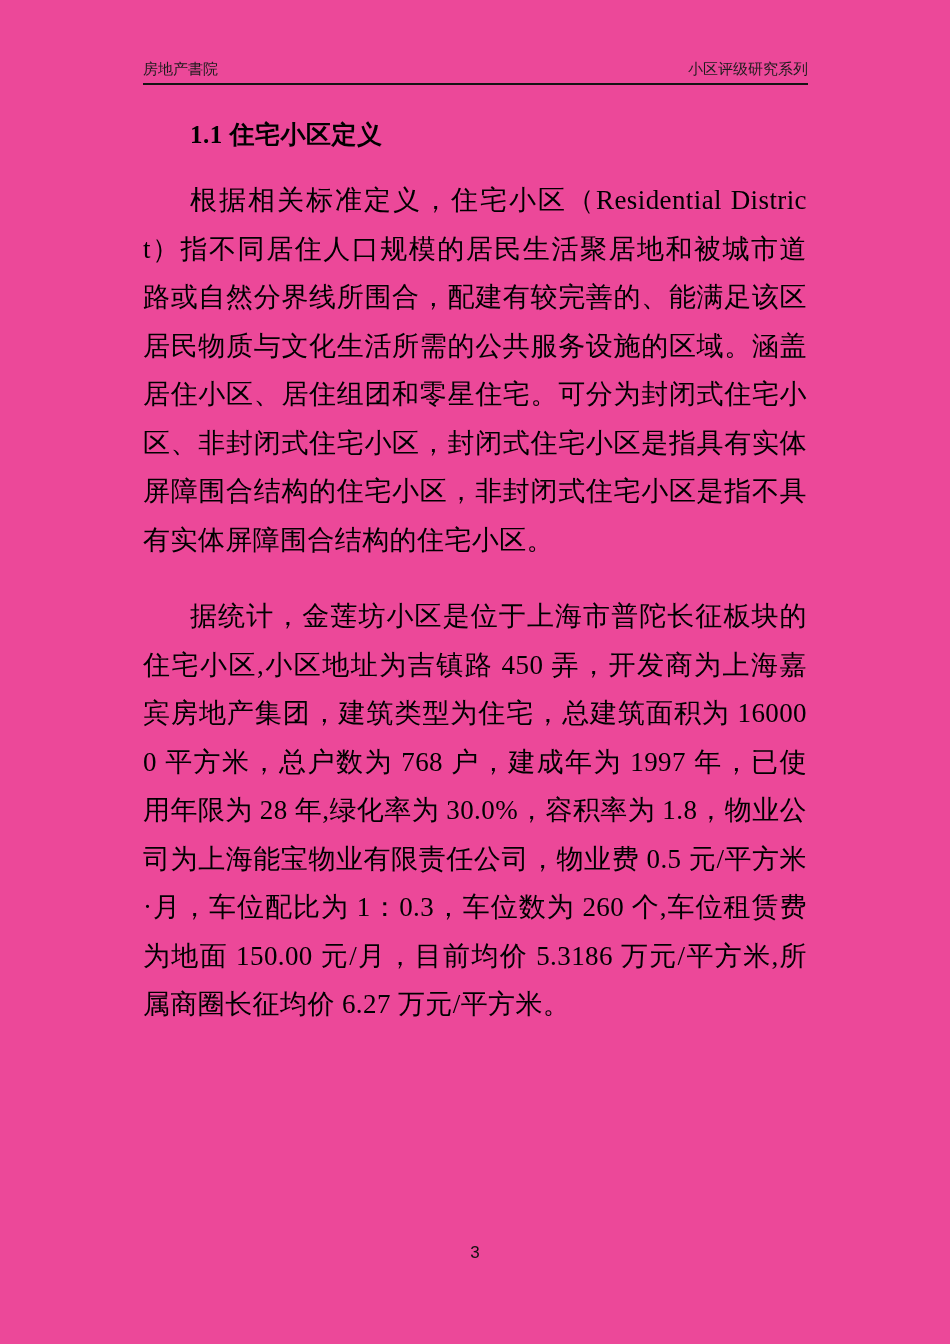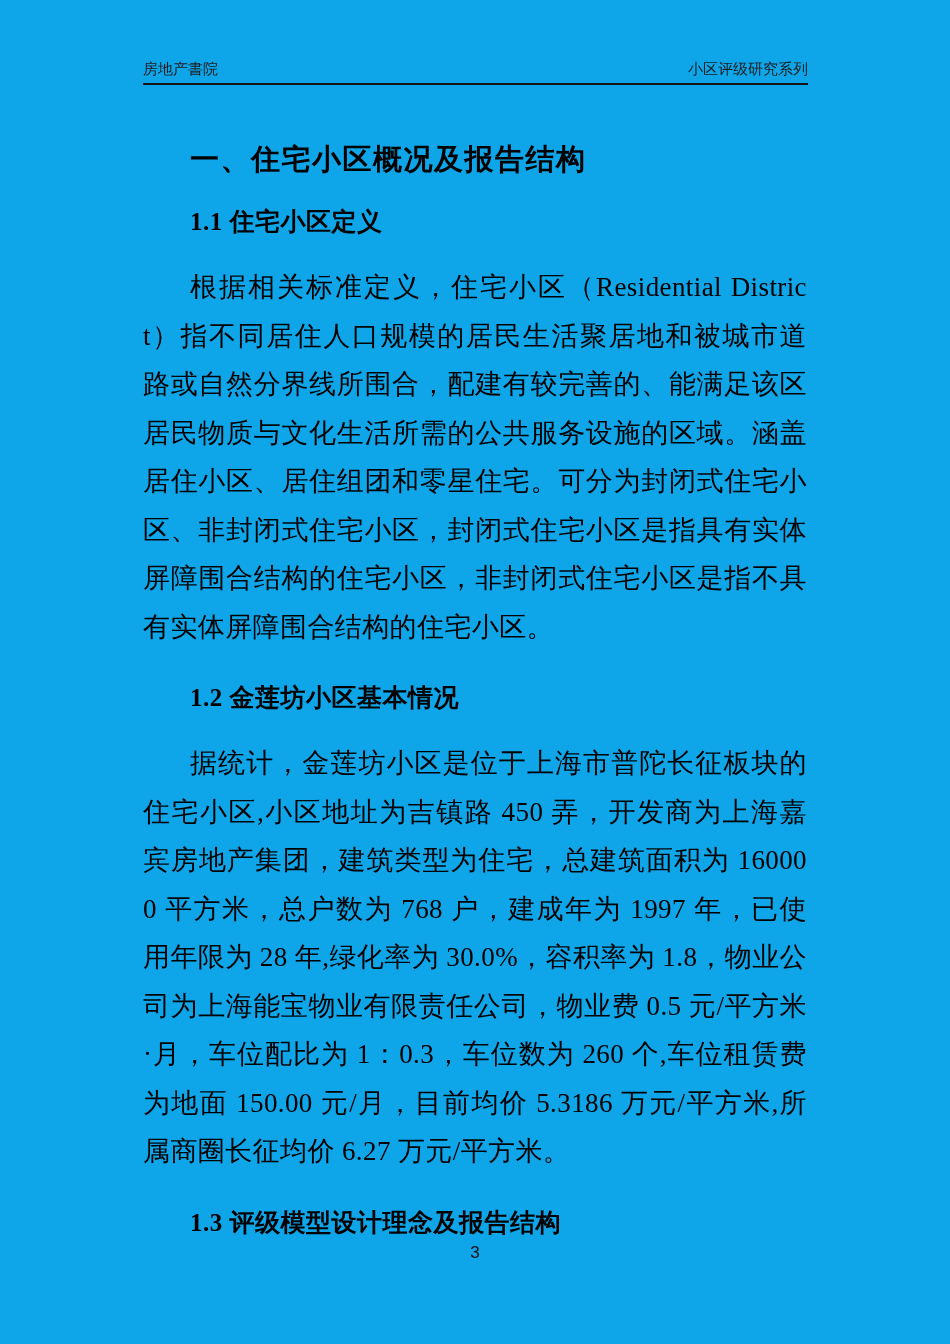--- a/index.html
+++ b/index.html
@@ -4,21 +4,21 @@
 <style>
   html, body {
     margin: 0;
     padding: 0;
     background: #ffffff;
   }
   .page {
     position: relative;
     width: 950px;
     height: 1344px;
-    background: #0ea5e9;
+    background: #ec4899;
     color: #000000;
     font-family: "Liberation Serif", "DejaVu Serif", serif;
     overflow: hidden;
   }
   
   .header {
     position: absolute;
     top: 60px;
     left: 143px;
     width: 665px;
@@ -83,27 +83,24 @@
 
 <div class="page">
 
   <div class="header">
     <span>房地产書院</span>
     <span>小区评级研究系列</span>
   </div>
 
   <div class="content">
 
-    <div class="doc-title">一、住宅小区概况及报告结构</div>
 
     <div class="section-heading">1.1 住宅小区定义</div>
     <p class="para">根据相关标准定义，住宅小区（Residential District）指不同居住人口规模的居民生活聚居地和被城市道路或自然分界线所围合，配建有较完善的、能满足该区居民物质与文化生活所需的公共服务设施的区域。涵盖居住小区、居住组团和零星住宅。可分为封闭式住宅小区、非封闭式住宅小区，封闭式住宅小区是指具有实体屏障围合结构的住宅小区，非封闭式住宅小区是指不具有实体屏障围合结构的住宅小区。</p>
 
-    <div class="section-heading">1.2 金莲坊小区基本情况</div>
     <p class="para">据统计，金莲坊小区是位于上海市普陀长征板块的住宅小区,小区地址为吉镇路 450 弄，开发商为上海嘉宾房地产集团，建筑类型为住宅，总建筑面积为 160000 平方米，总户数为 768 户，建成年为 1997 年，已使用年限为 28 年,绿化率为 30.0%，容积率为 1.8，物业公司为上海能宝物业有限责任公司，物业费 0.5 元/平方米·月，车位配比为 1：0.3，车位数为 260 个,车位租赁费为地面 150.00 元/月，目前均价 5.3186 万元/平方米,所属商圈长征均价 6.27 万元/平方米。</p>
 
-    <div class="section-heading">1.3 评级模型设计理念及报告结构</div>
 
   </div>
 
   <div class="page-number">3</div>
 
 </div>
 
 </body></html>

